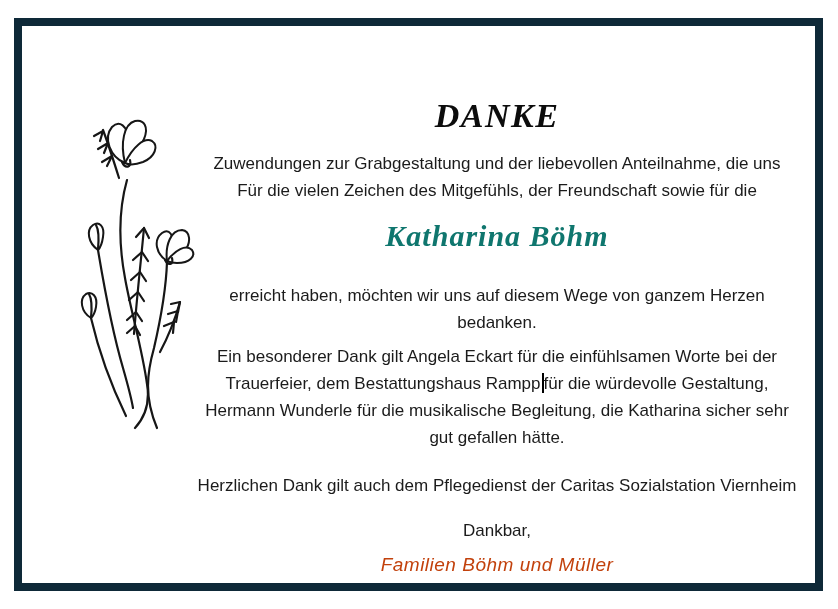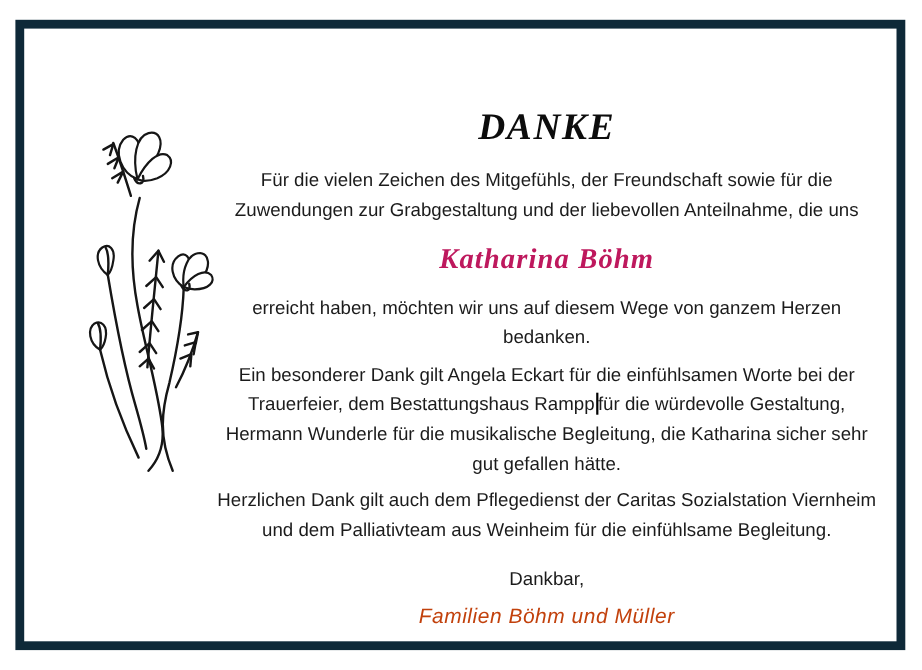--- a/index.html
+++ b/index.html
@@ -48,29 +48,29 @@
   .para { font-size: 17px; line-height: 27px; }
   .para .line { display: block; white-space: nowrap; }
 
   .p1 { margin-top: 16px; }
 
   .deceased-name {
     margin-top: 13px;
     font-family: "Liberation Serif", serif;
     font-weight: bold;
     font-style: italic;
-    font-size: 26px;
+    font-size: 30px;
     line-height: 38px;
     letter-spacing: 1px;
-    color: #be185d;
+    color: #0f766e;
   }
 
-  .p2 { margin-top: 11px; }
+  .p2 { margin-top: 27px; }
   .p3 { margin-top: 7px; }
-  .p4 { margin-top: 6px; }
+  .p4 { margin-top: 21px; }
 
   .closing { margin-top: 18px; font-size: 17px; line-height: 27px; }
 
   .signature {
     margin-top: 8px;
     font-style: italic;
     font-size: 19px;
     line-height: 26px;
     letter-spacing: 0.5px;
     color: #c2410c;
@@ -136,41 +136,40 @@
         <path class="petal" d="M24,222 C14,216 12,203 19,198 C25,195 31,200 29,211 C28,217 26,220 24,222 Z"></path>
         <path class="stroke" d="M24,222 C25,212 25,203 22,198"></path>
       </svg>
     </div>
 
     <div class="content">
 
       <div class="title">DANKE</div>
 
       <div class="para p1">
+        <span class="line">Zuwendungen zur Grabgestaltung und der liebevollen Anteilnahme, die uns</span>
         <span class="line">Für die vielen Zeichen des Mitgefühls, der Freundschaft sowie für die</span>
-        <span class="line">Zuwendungen zur Grabgestaltung und der liebevollen Anteilnahme, die uns</span>
       </div>
 
       <div class="deceased-name">Katharina Böhm</div>
 
       <div class="para p2">
         <span class="line">erreicht haben, möchten wir uns auf diesem Wege von ganzem Herzen</span>
         <span class="line">bedanken.</span>
       </div>
 
       <div class="para p3">
         <span class="line">Ein besonderer Dank gilt Angela Eckart für die einfühlsamen Worte bei der</span>
         <span class="line"><span>Trauerfeier, dem Bestattungshaus Rampp</span><span class="caret"></span><span class="after-caret">für die würdevolle Gestaltung,</span></span>
         <span class="line">Hermann Wunderle für die musikalische Begleitung, die Katharina sicher sehr</span>
         <span class="line">gut gefallen hätte.</span>
       </div>
 
       <div class="para p4">
         <span class="line">Herzlichen Dank gilt auch dem Pflegedienst der Caritas Sozialstation Viernheim</span>
-        <span class="line">und dem Palliativteam aus Weinheim für die einfühlsame Begleitung.</span>
       </div>
 
       <div class="closing">Dankbar,</div>
 
       <div class="signature">Familien Böhm und Müller</div>
 
     </div>
   </div>
 </div>
 

